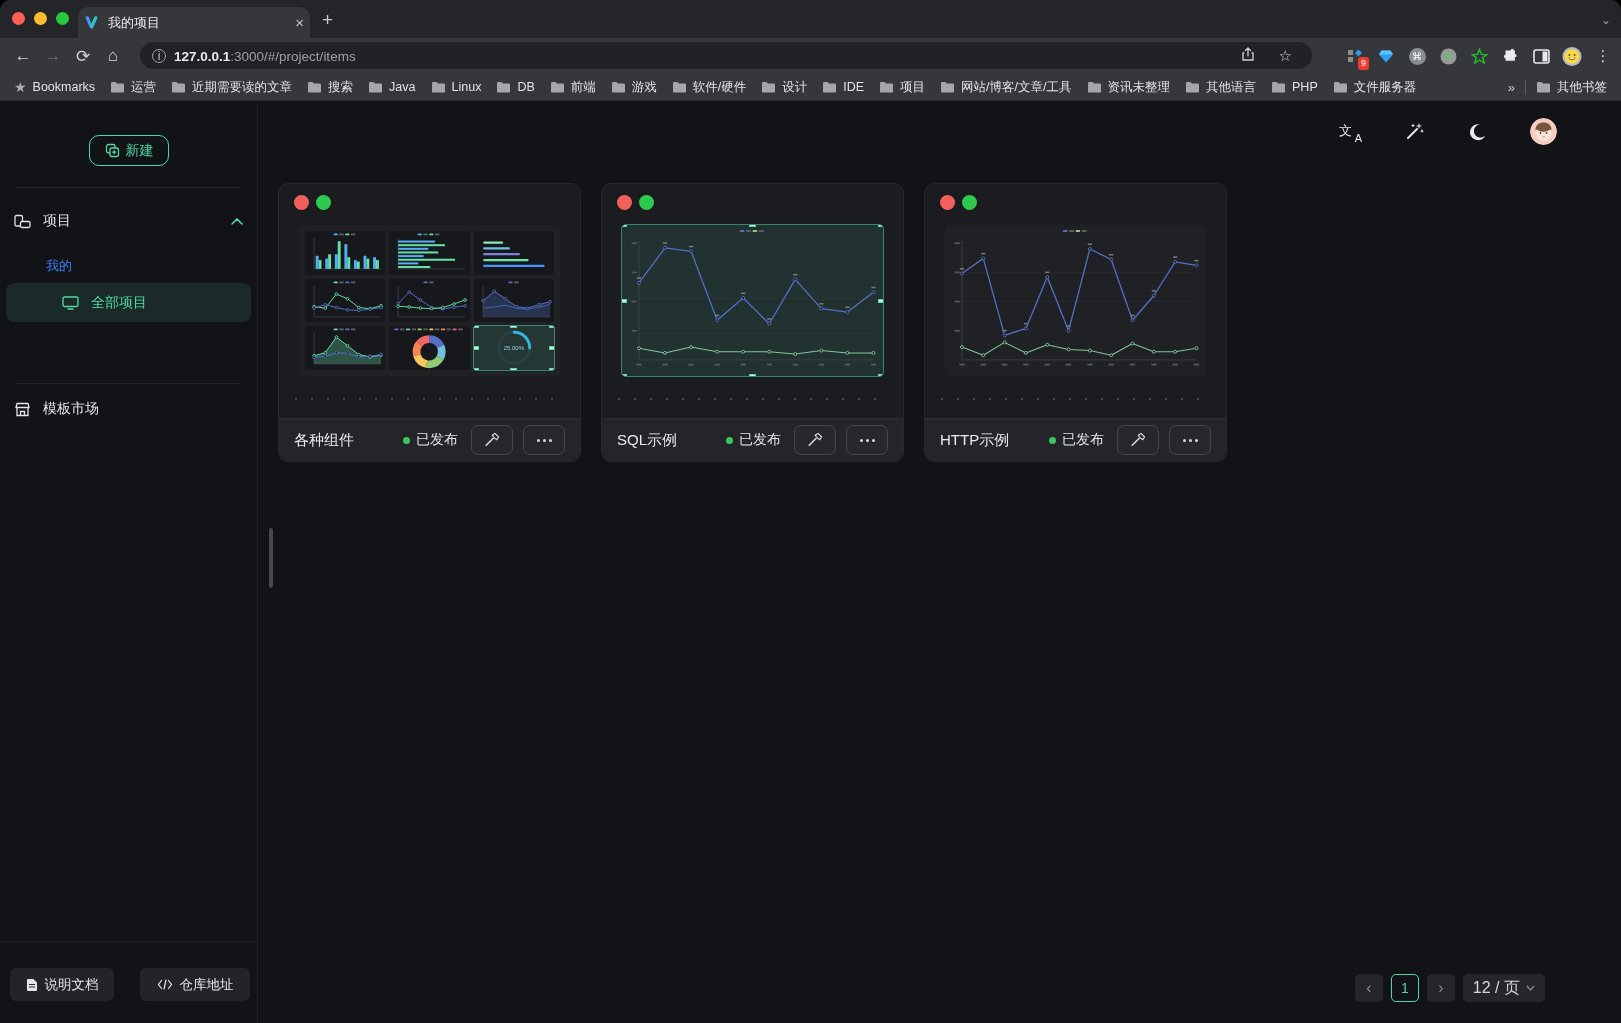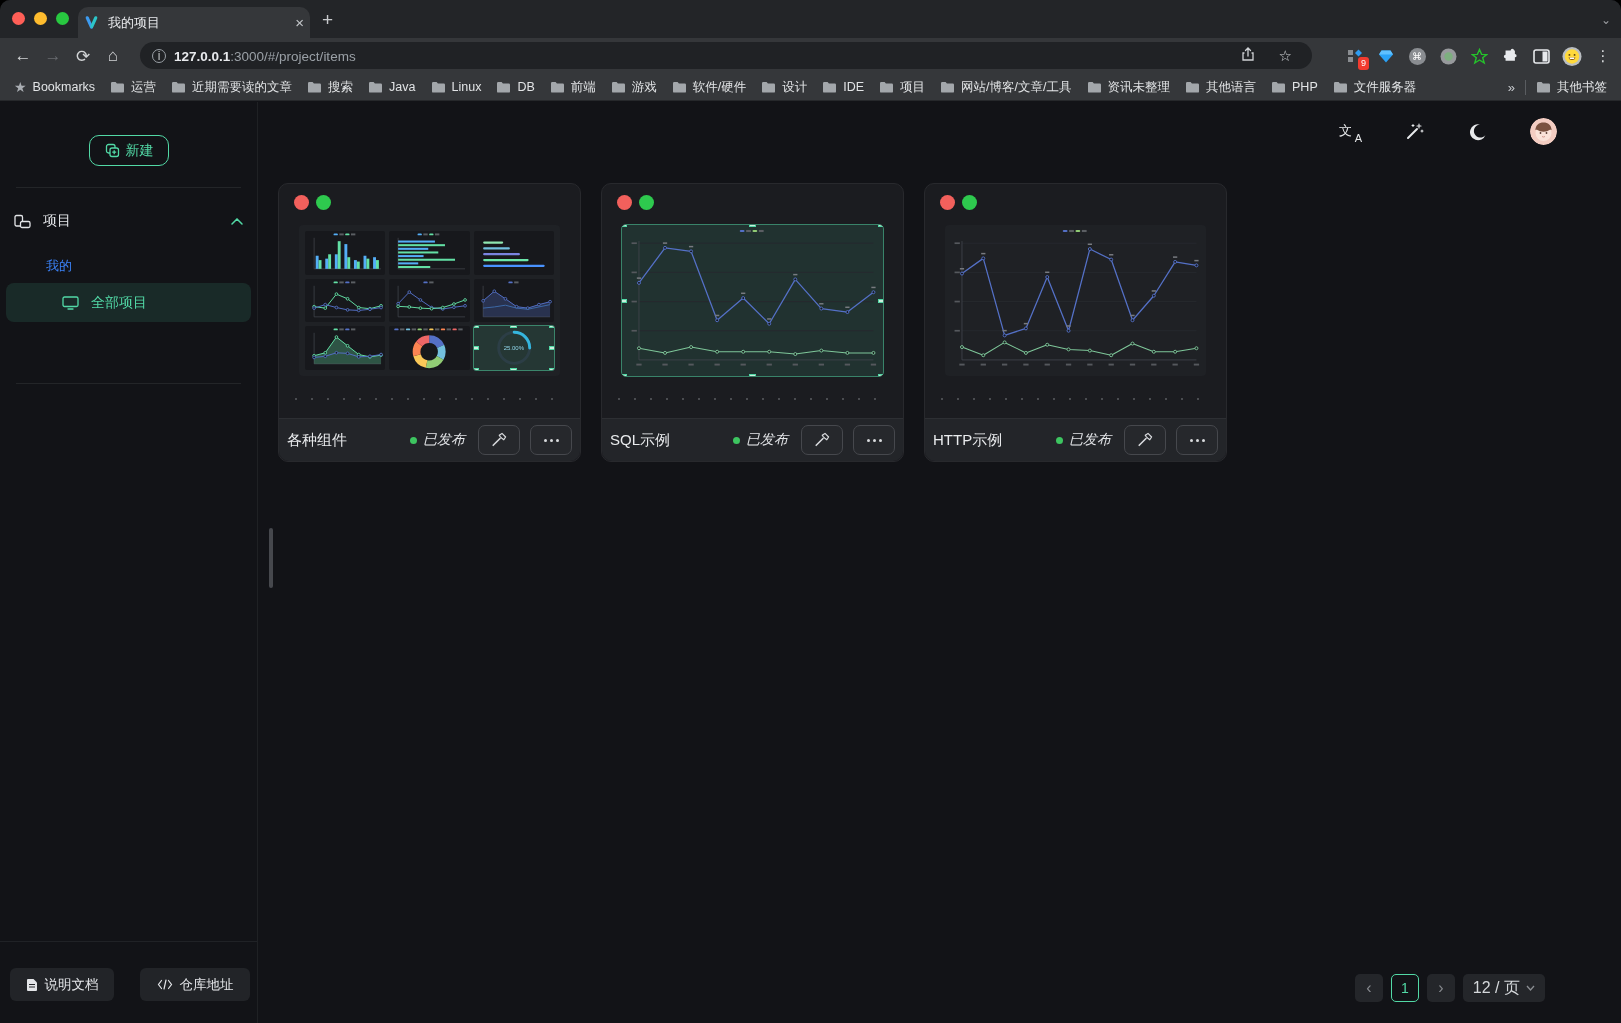--- a/index.html
+++ b/index.html
@@ -70,25 +70,25 @@
   .widget-grid{display:grid;grid-template-columns:repeat(3,1fr);grid-template-rows:repeat(3,1fr);gap:4px;padding:6px;height:100%;}
   .wcell{position:relative;background:#17181c;border-radius:2px;overflow:hidden;}
   .wcell svg,.bigchart{display:block;width:100%;height:100%;}
   .sel{background:rgba(82,217,166,.12);outline:1px solid rgba(82,217,166,.55);}
   .handle{position:absolute;width:7px;height:4px;background:#cdeede;border:1px solid #52d9a6;z-index:3;}
   .h-tl{left:-2px;top:-2px}.h-tm{left:calc(50% - 4px);top:-2px}.h-tr{right:-2px;top:-2px}
   .h-ml{left:-2px;top:calc(50% - 2px)}.h-mr{right:-2px;top:calc(50% - 2px)}
   .h-bl{left:-2px;bottom:-2px}.h-bm{left:calc(50% - 4px);bottom:-2px}.h-br{right:-2px;bottom:-2px}
   .gauge-label{position:absolute;left:0;right:0;top:50%;transform:translateY(-42%);text-align:center;font-size:6px;color:#8fd4e8;}
   .carousel-dots{position:absolute;left:16px;right:16px;top:214px;height:2px;background:repeating-linear-gradient(to right,#4a4c50 0 2px,transparent 2px 16px);}
-  .card-footer{position:absolute;left:0;right:0;bottom:0;height:43px;background:#232529;border-top:1px solid #2d2f33;border-radius:0 0 10px 10px;display:flex;align-items:center;padding:0 8px;}
+  .card-footer{position:absolute;left:0;right:0;bottom:0;height:43px;background:#232529;border-top:1px solid #2d2f33;border-radius:0 0 10px 10px;display:flex;align-items:center;padding:0 15px;}
   .card-title{font-size:15px;color:#e9ebed;}
   .status{margin-left:auto;display:flex;align-items:center;gap:6px;margin-right:13px;}
   .sdot{width:7px;height:7px;border-radius:50%;background:#3dc560;}
-  .stext{font-size:14px;color:#e2e4e7;font-style:italic;}
+  .stext{font-size:14px;color:#e2e4e7;}
   .cbtn{width:42px;height:30px;border:1px solid #46484d;background:#26282c;border-radius:7px;display:flex;align-items:center;justify-content:center;color:#d8dadd;cursor:pointer;padding:0;}
   .cbtn + .cbtn{margin-left:10px;}
   .dots3{display:flex;gap:3px;}
   .dots3 i{width:3px;height:3px;border-radius:50%;background:#d8dadd;}
 
   
   .pagination{position:absolute;right:76px;bottom:21px;display:flex;align-items:center;gap:8px;}
   .pbtn{width:28px;height:28px;background:#24262a;border-radius:5px;color:#85888d;font-size:16px;display:flex;align-items:center;justify-content:center;cursor:pointer;border:none;padding:0;}
   .pcur{width:28px;height:28px;border:1px solid #52d9a6;border-radius:5px;color:#52d9a6;font-size:14px;display:flex;align-items:center;justify-content:center;cursor:pointer;background:transparent;}
   .psize{height:28px;background:#24262a;border-radius:5px;color:#d5d8db;font-size:16px;display:flex;align-items:center;gap:6px;padding:0 10px;cursor:pointer;}
@@ -351,20 +351,28 @@
         <span>我的</span>
       </div>
       <div class="sb-sel" style="top:181px">
         <svg width="17" height="14" viewBox="0 0 17 14">
           <rect x="1" y="1" width="15" height="9.5" rx="1.5" fill="none" stroke="#52d9a6" stroke-width="1.3"></rect>
           <path d="M6 13 h5" stroke="#52d9a6" stroke-width="1.3" stroke-linecap="round"></path>
         </svg>
         <span>全部项目</span>
       </div>
       <div class="sb-div" style="top:281px"></div>
+      <div class="sb-row" style="top:288px">
+        <svg width="17" height="15" viewBox="0 0 17 15">
+          <path d="M2 5.5 L3 1.5 h11 l1 4" fill="none" stroke="#e3e5e8" stroke-width="1.3" stroke-linejoin="round"></path>
+          <path d="M1.5 5.5 h14 M3 5.5 v8 h11 v-8" fill="none" stroke="#e3e5e8" stroke-width="1.3"></path>
+          <path d="M6.5 13.5 v-4 h4 v4" fill="none" stroke="#e3e5e8" stroke-width="1.3"></path>
+        </svg>
+        <span>模板市场</span>
+      </div>
       <div class="sb-bottom-div"></div>
       <button class="sb-btn" style="left:10px;width:104px">
         <svg width="12" height="14" viewBox="0 0 12 14">
           <path d="M1 2 a1 1 0 0 1 1-1 h5.5 L11 4.5 V12 a1 1 0 0 1 -1 1 H2 a1 1 0 0 1 -1 -1 Z" fill="#e3e5e8"></path>
           <path d="M3 6.5 h6 M3 9 h6" stroke="#222428" stroke-width="1"></path>
         </svg>
         <span>说明文档</span>
       </button>
       <button class="sb-btn" style="left:140px;width:110px">
         <svg width="16" height="11" viewBox="0 0 16 11">

